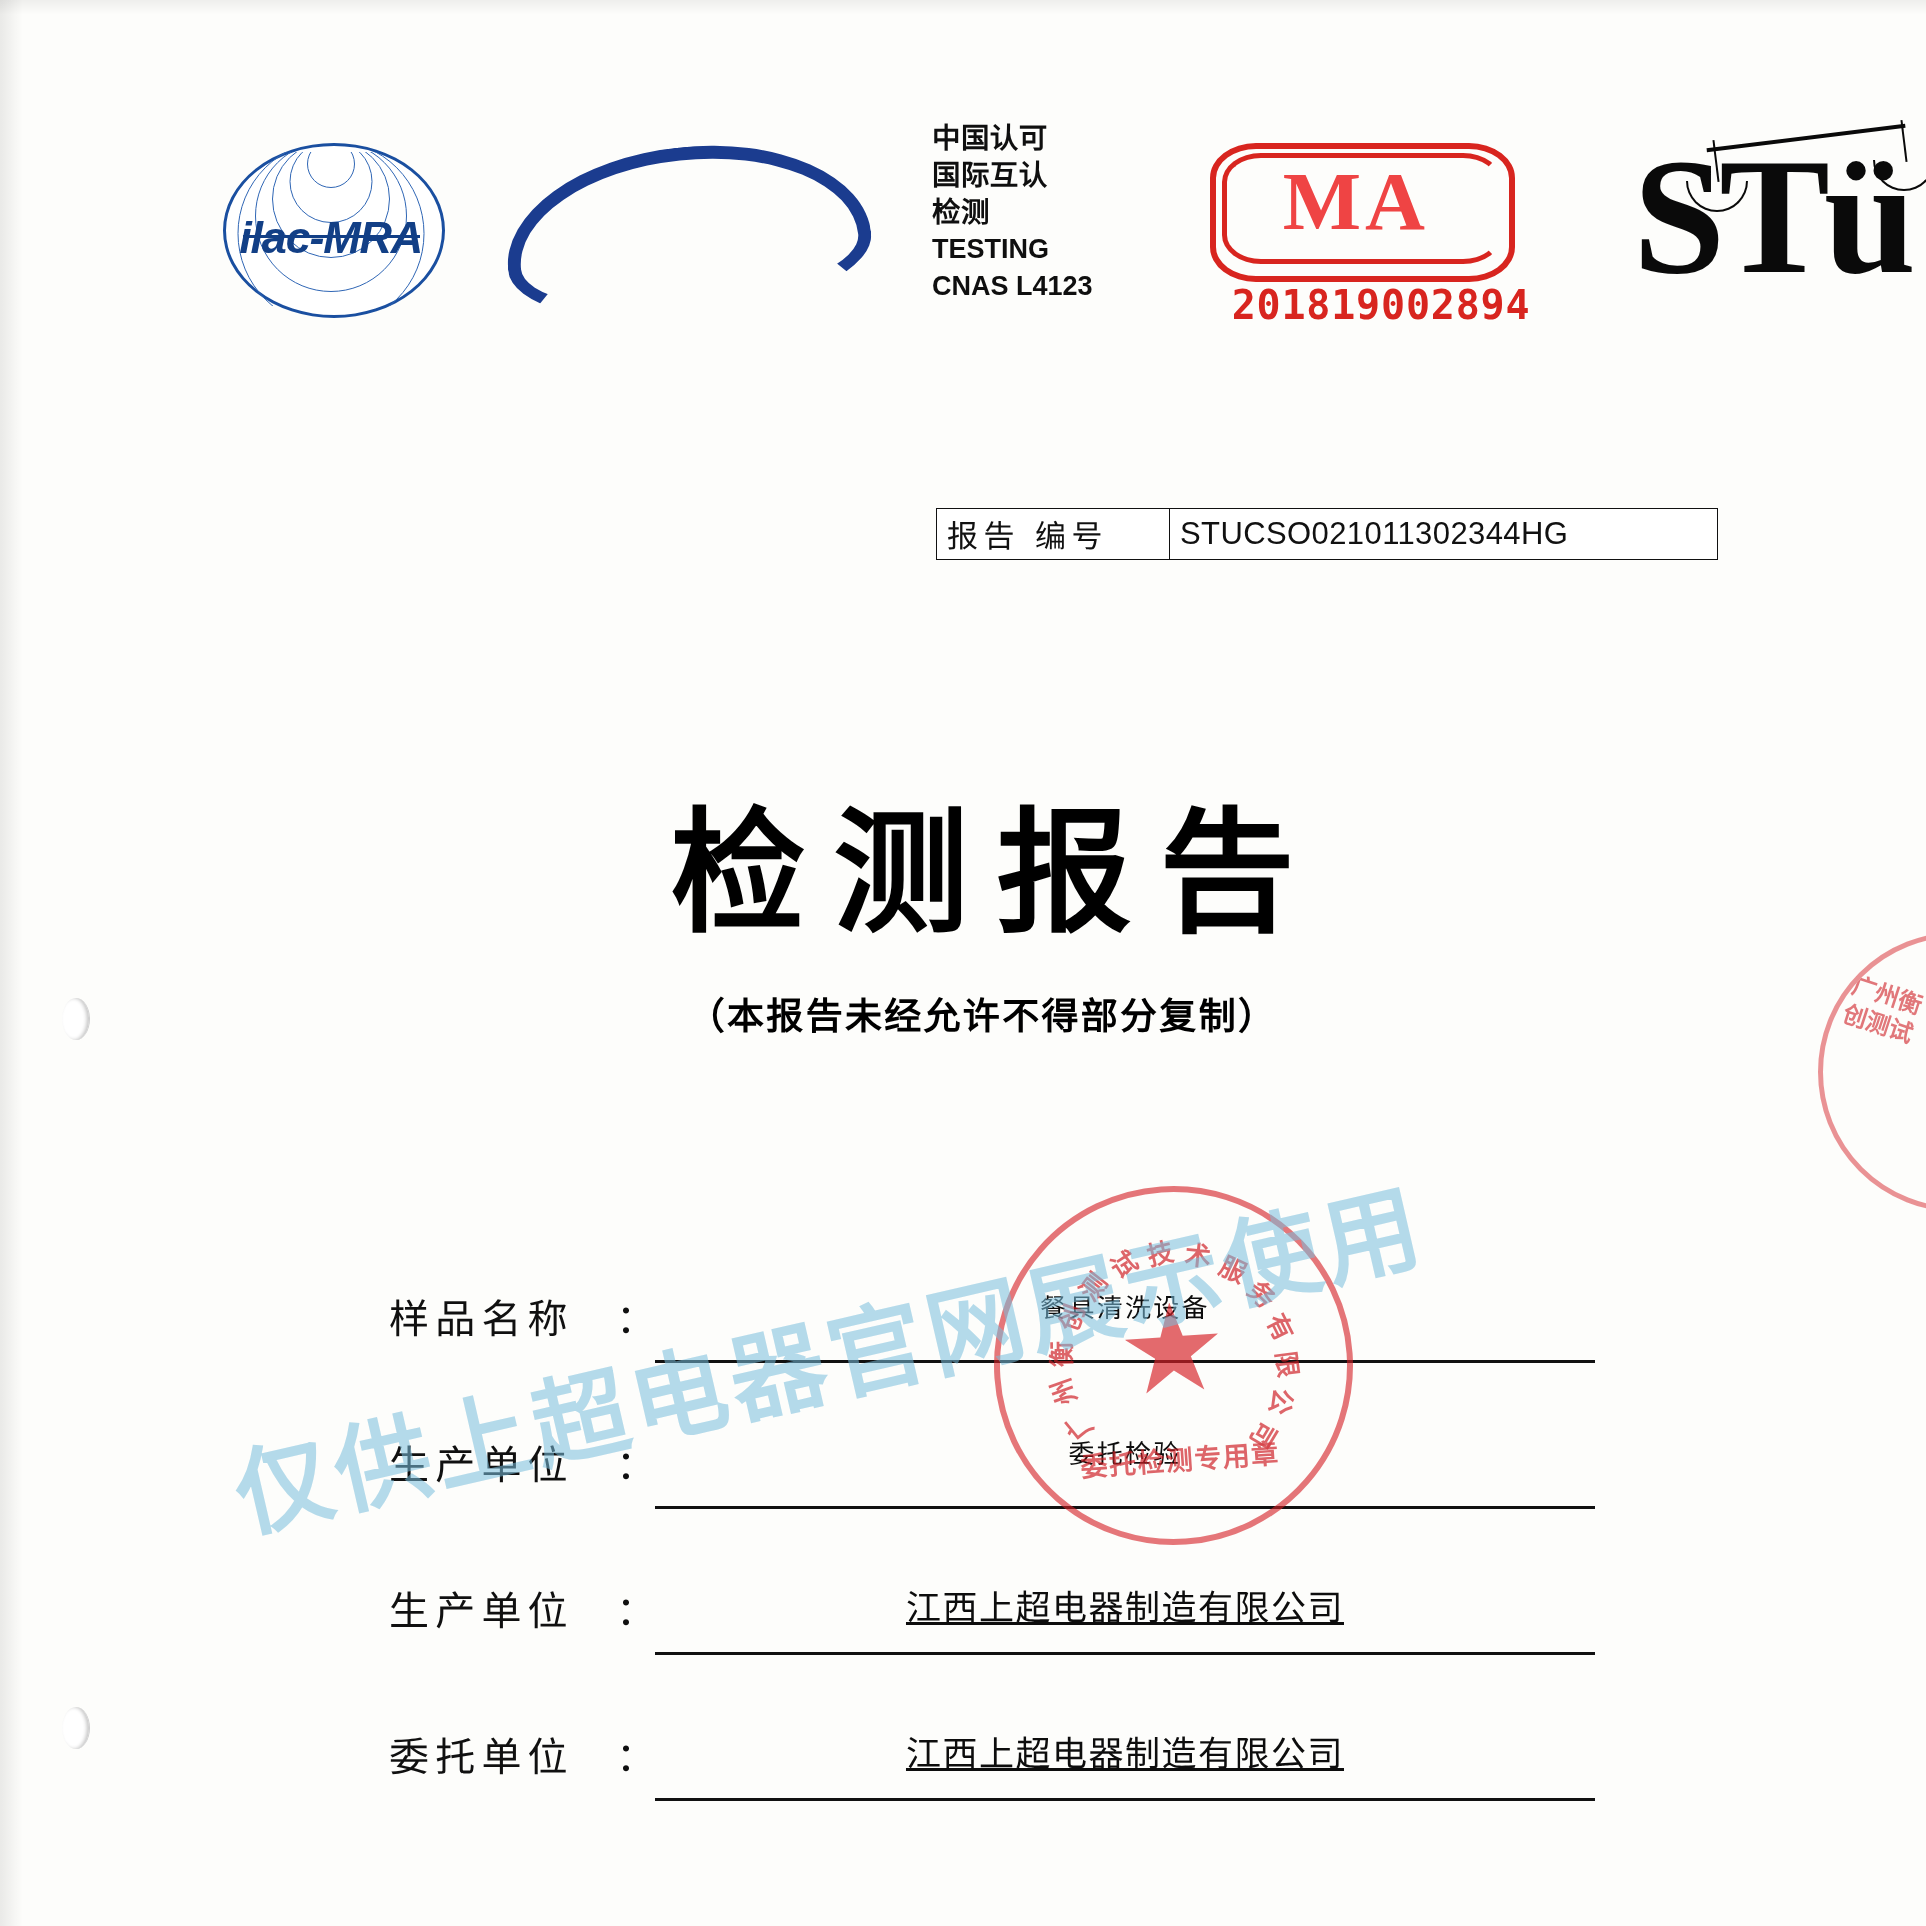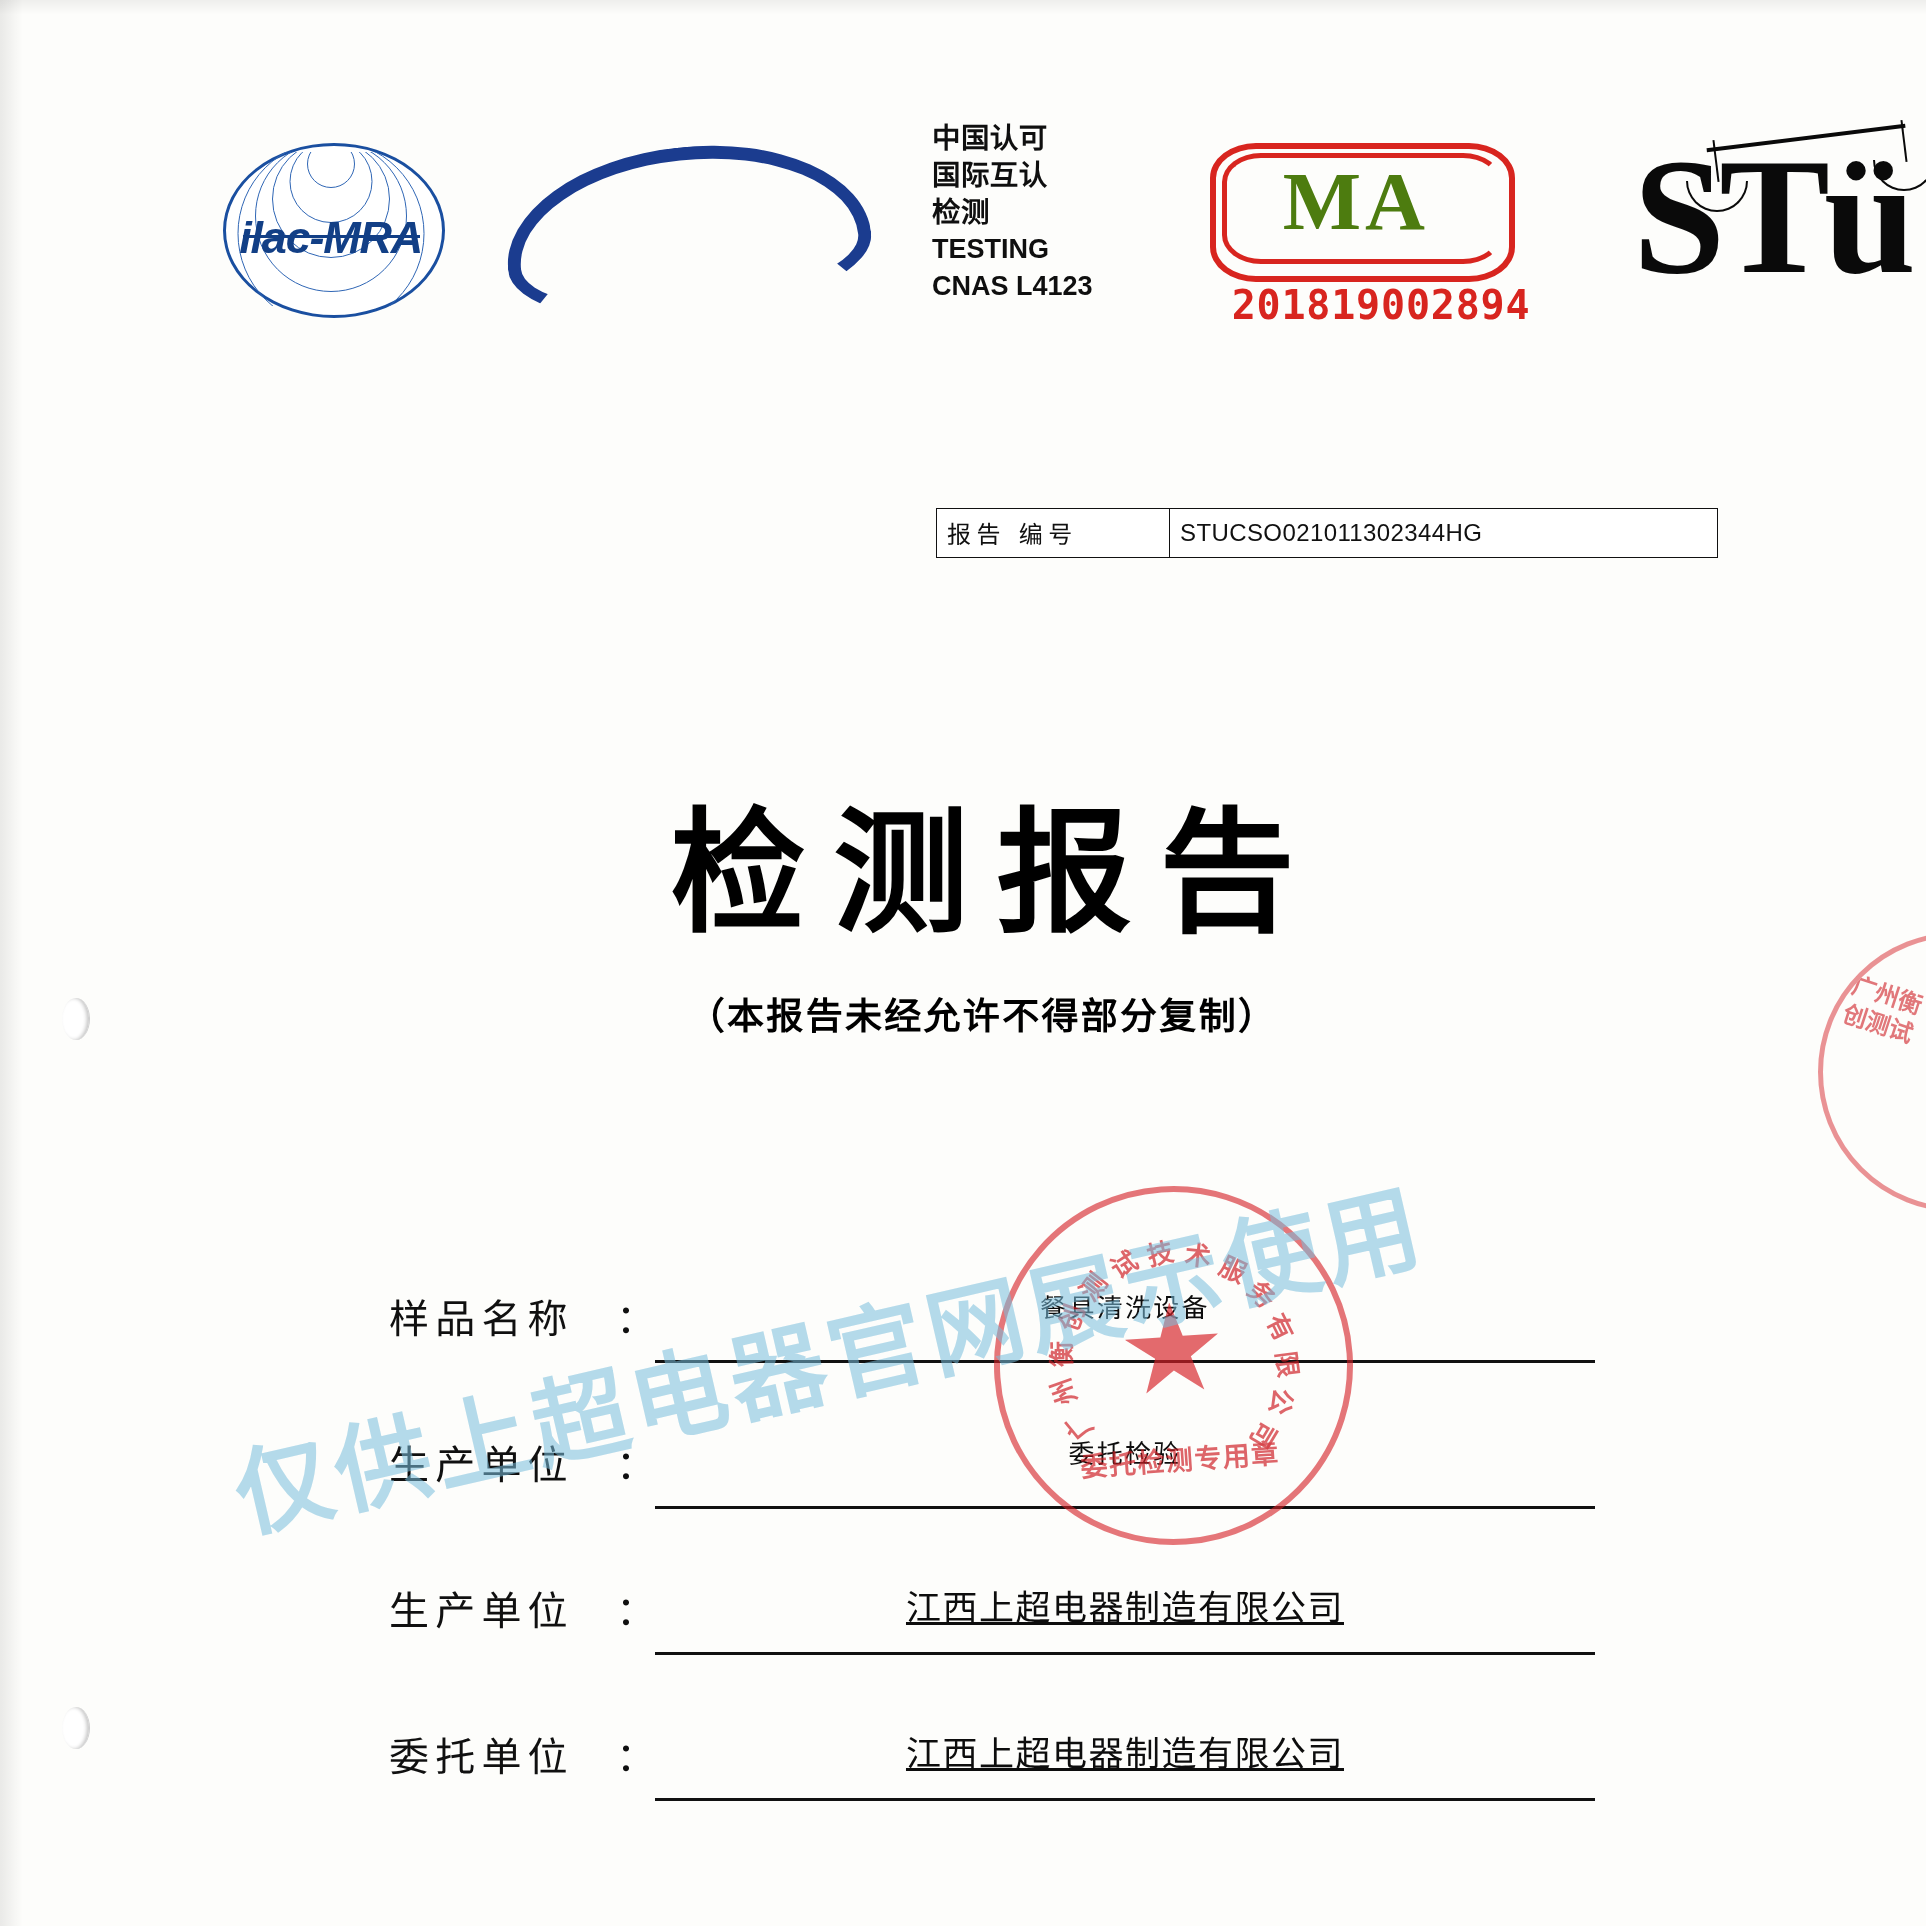--- a/index.html
+++ b/index.html
@@ -167,21 +167,21 @@
   }
   .cma-letters {
     position: absolute;
     left: 15.4px;
     top: 14px;
     width: 277px;
     text-align: center;
     font-family: "Liberation Serif", serif;
     font-weight: bold;
     font-size: 83px;
-    color: #4d7c0f;
+    color: #ef4444;
     letter-spacing: 3.9px;
   }
   .cma-number {
     position: absolute;
     left: 0;
     top: 143px;
     width: 308px;
     text-align: center;
     font-family: "DejaVu Sans Mono", monospace;
     font-weight: bold;
@@ -241,21 +241,21 @@
     position: absolute;
     left: 936px;
     top: 508px;
     width: 782px;
     border-collapse: collapse;
     background: #ffffff;
   }
   .info-table td {
     border: 1.5px solid #111;
     height: 43px;
-    font-size: 24px;
+    font-size: 31px;
     padding: 2.3px 10px;
     font-family: "DejaVu Sans", "Liberation Sans", sans-serif;
   }
   .info-table td.label {
     width: 212px;
     letter-spacing: 5.4px;
     text-align: left;
     white-space: nowrap;
   }
   .info-table td.value {

